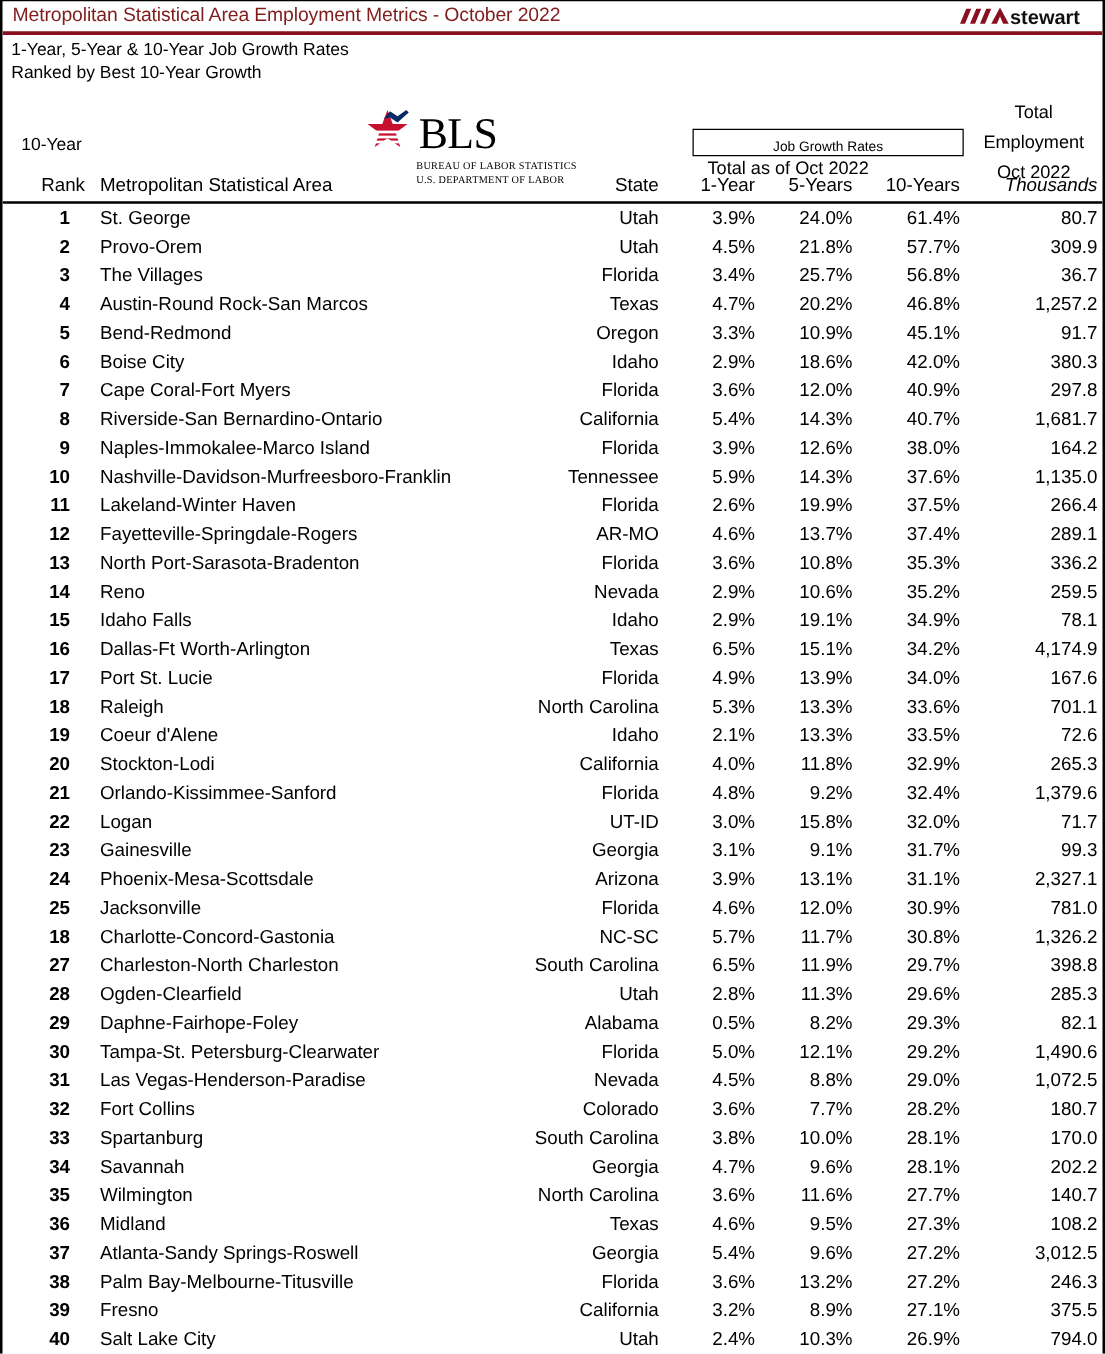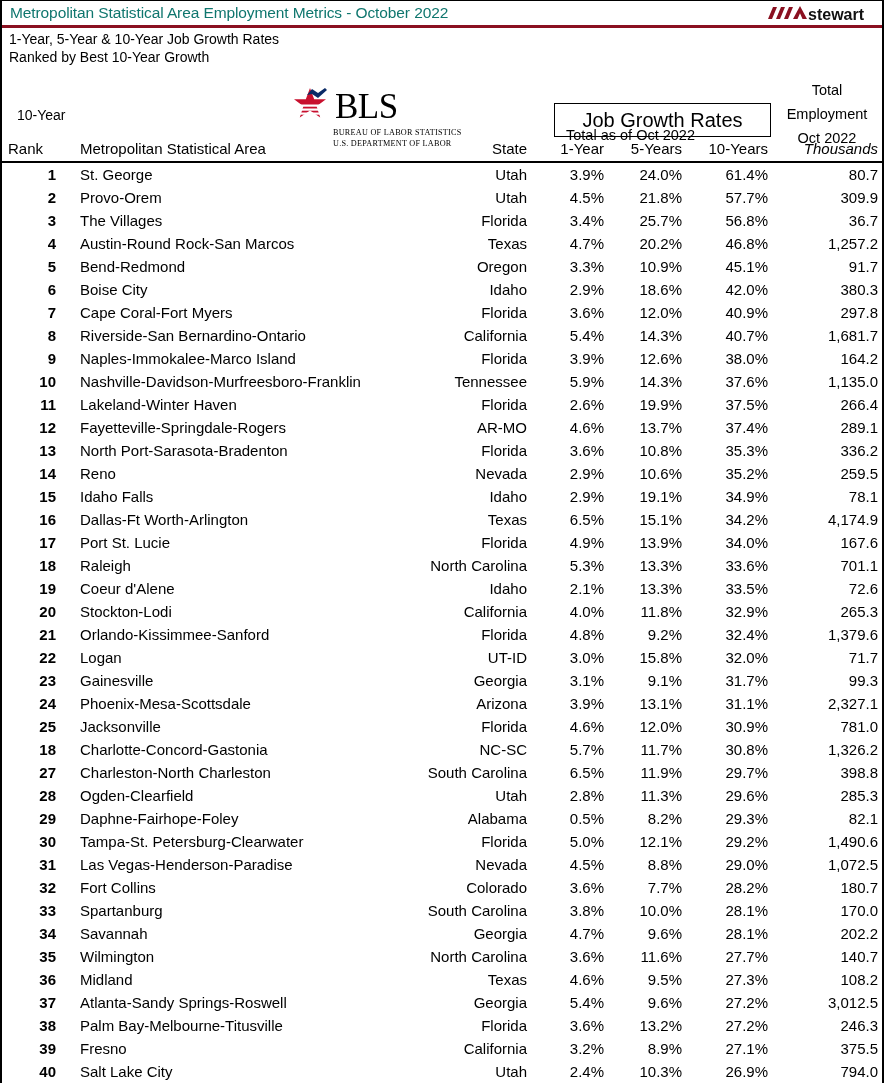--- a/index.html
+++ b/index.html
@@ -30,21 +30,21 @@
     box-sizing: border-box;
     border-bottom: 3px solid #8a1020;
     display: flex;
     align-items: center;
     padding: 0 6px 0 8px;
   }
   .title-text {
     font-size: 15.5px;
     letter-spacing: -0.1px;
     white-space: nowrap;
-    color: #0f766e;
+    color: #7f1d1d;
   }
   .brand {
     margin-left: auto;
     display: flex;
     align-items: center;
     height: 20px;
     padding-right: 2px;
     text-align: right;
   }
   .brand svg { display: block; }
@@ -100,27 +100,27 @@
     margin-left: 46px;
     margin-top: 1px;
     line-height: 9.5px;
     white-space: nowrap;
   }
 
   
   .jgr-box {
     position: absolute;
     left: 552px; top: 75px;
-    width: 217px; height: 34px;
+    width: 217px; height: 22px;
     border: 1.5px solid #000;
     box-sizing: border-box;
     display: flex;
-    align-items: center;
+    align-items: flex-end;
     justify-content: center;
-    font-size: 20px;
+    font-size: 11px;
   }
   .jgr-sub {
     position: absolute;
     left: 520px; top: 99px;
     width: 217px;
     text-align: center;
     font-size: 14.5px;
     white-space: nowrap;
   }
   .total-emp {
@@ -134,21 +134,21 @@
   }
 
   
   .colhead {
     position: relative;
     height: 22px;
     border-bottom: 2.5px solid #000;
     font-size: 15px;
   }
   .colhead .c { position: absolute; top: 1px; white-space: nowrap; }
-  .ch-rank      { left: 6px;  width: 60px;  text-align: left; }
+  .ch-rank      { left: 6px;  width: 60px;  text-align: right; }
   .ch-msa       { left: 78px; }
   .ch-state     { left: 400px; width: 125px; text-align: right; }
   .ch-1yr       { left: 540px; width: 62px; text-align: right; }
   .ch-5yr       { left: 608px; width: 72px; text-align: right; }
   .ch-10yr      { left: 684px; width: 82px; text-align: right; }
   .ch-thousands { left: 772px; width: 104px; text-align: right; font-style: italic; }
 
   
   .tbody { position: relative; }
   .row {

